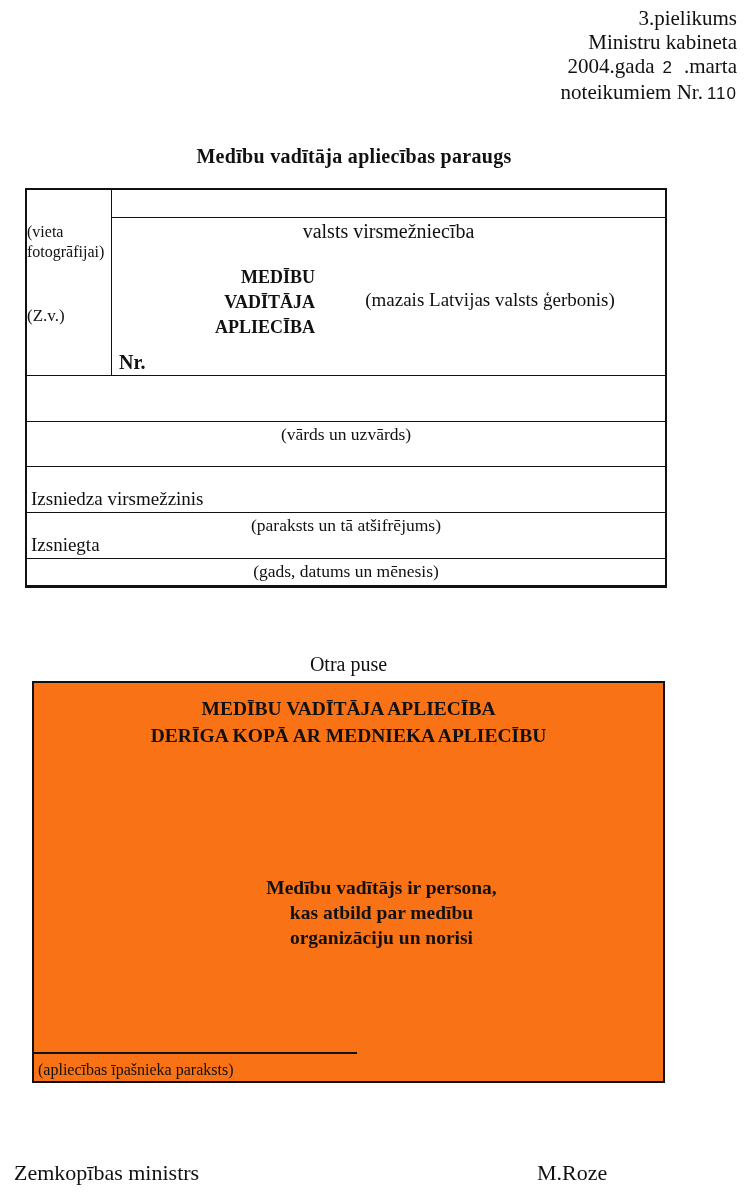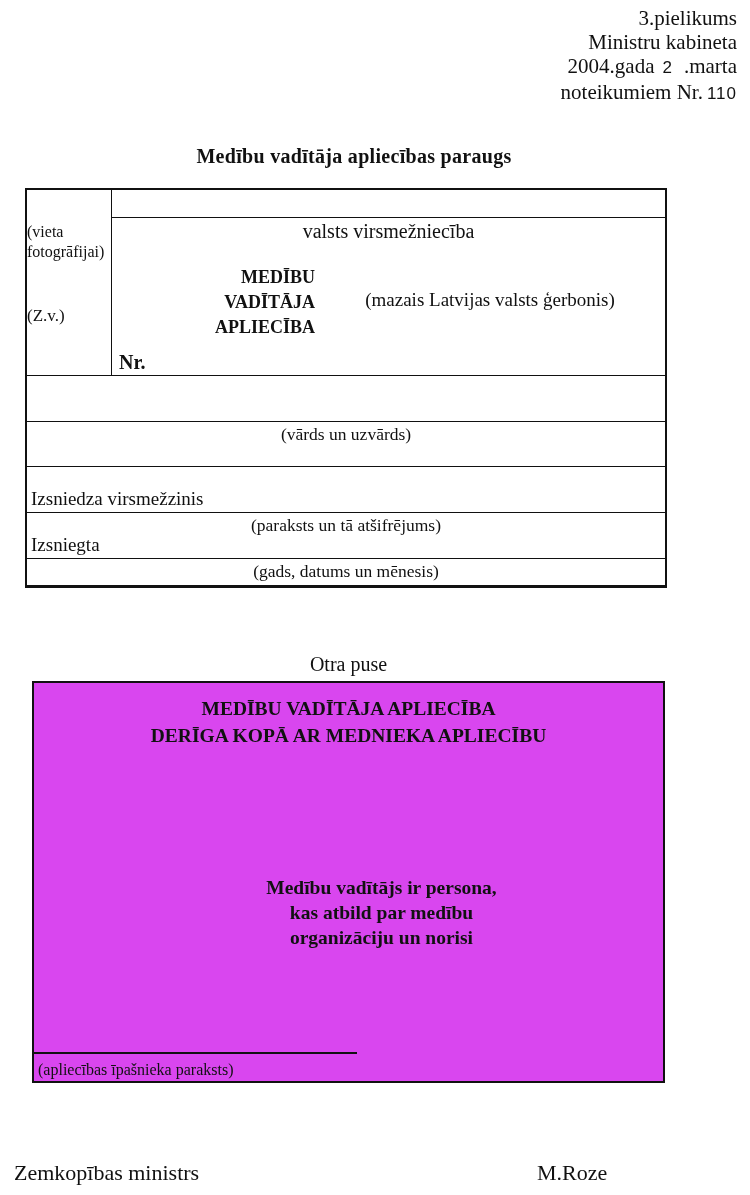--- a/index.html
+++ b/index.html
@@ -61,21 +61,21 @@
   .rF{height:26px;border-bottom:none;}
   .cap{text-align:center;font-size:17.5px;padding-top:2px;}
   .lbl{position:absolute;bottom:2px;left:4px;font-size:19px;}
   
   .otra-puse{
     position:absolute;top:653px;left:32px;width:633px;
     text-align:center;font-size:20px;
   }
   .card2{
     position:absolute;top:681px;left:32px;width:633px;height:402px;
-    border:2px solid #111;box-sizing:border-box;background:#d946ef;
+    border:2px solid #111;box-sizing:border-box;background:#f97316;
   }
   .back-title{
     margin-top:12px;text-align:center;
     font-weight:bold;font-size:19.5px;line-height:27px;
   }
   .back-body{
     position:absolute;top:192px;left:0;width:100%;
     text-align:center;font-weight:bold;font-size:19.5px;line-height:25px;padding-left:33px;
   }
   .sig-line{

